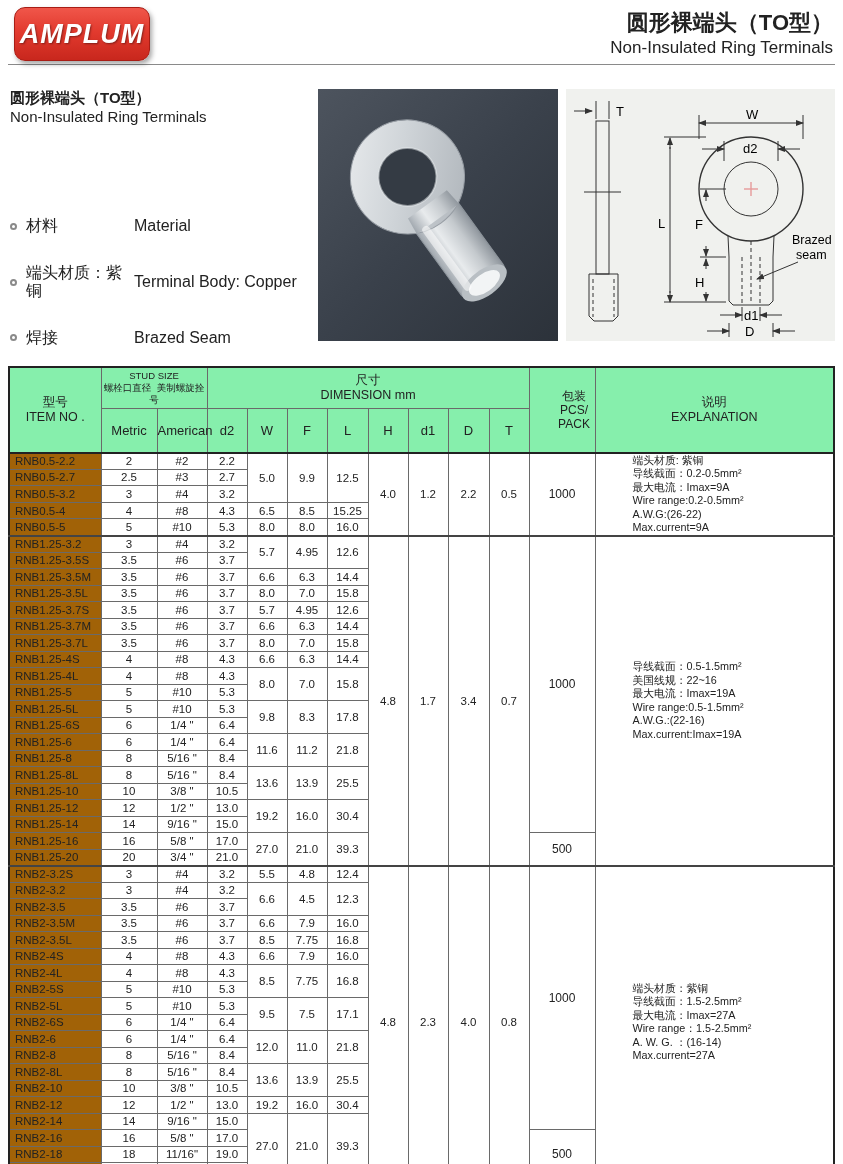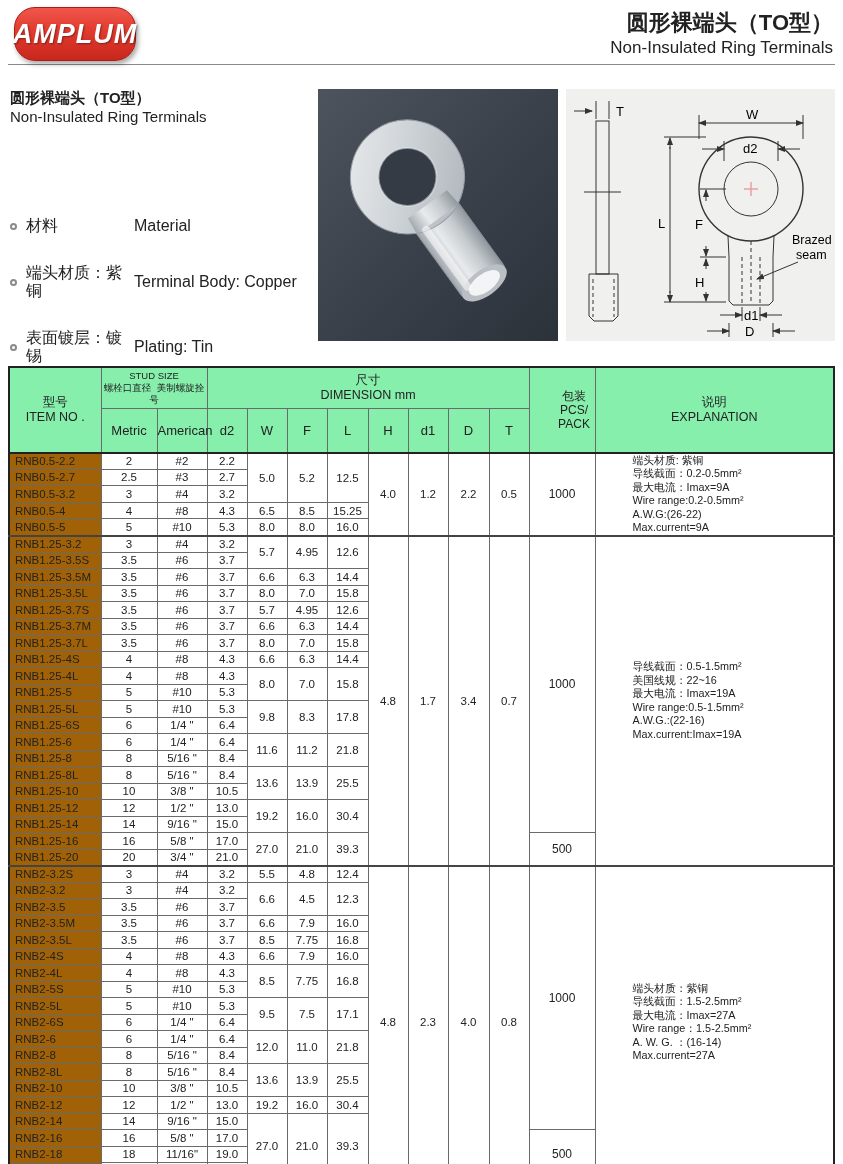--- a/index.html
+++ b/index.html
@@ -5,21 +5,21 @@
   * { margin:0; padding:0; box-sizing:border-box; }
   html,body { background:#ffffff; }
   body {
     width:843px; height:1164px; position:relative;
     font-family:"Liberation Sans", sans-serif; color:#222;
     overflow:hidden;
   }
   
   .top { display:flex; justify-content:space-between; align-items:flex-start; padding:7px 10px 0 14px; height:62px; }
   .logo {
-    width:122px; height:54px; border-radius:21px;
+    width:136px; height:54px; border-radius:11px;
     background:linear-gradient(180deg,#f0564a 0%,#e23a2e 45%,#c8271d 100%);
     border:1px solid #a81d15; box-shadow:2px 3px 5px rgba(0,0,0,.35);
     display:flex; align-items:center; justify-content:center;
   }
   .logo span { color:#fff; font-style:italic; font-weight:bold; font-size:27px; letter-spacing:1px; text-shadow:1px 1px 2px rgba(0,0,0,.4); }
   .doc-title { text-align:right; line-height:1.25; padding-top:2px; }
   .doc-title .zh { font-size:22px; font-weight:bold; }
   .doc-title .en { font-size:17px; }
   .rule { border:none; border-top:1px solid #8a8a8a; margin:2px 8px 0 8px; }
 
@@ -79,20 +79,25 @@
     <div class="material">
         <div class="material-row">
           <span class="bullet"></span>
           <span>材料</span>
           <span>Material</span>
         </div>
         <div class="material-row">
           <span class="bullet"></span>
           <span>端头材质：紫铜</span>
           <span>Terminal Body: Copper</span>
+        </div>
+        <div class="material-row">
+          <span class="bullet"></span>
+          <span>焊接</span>
+          <span>Brazed Seam</span>
         </div>
         <div class="material-row">
           <span class="bullet"></span>
           <span>表面镀层：镀锡</span>
           <span>Plating: Tin</span>
         </div>
       </div>
 
     <div class="certs">
       <svg width="56" height="28" viewBox="0 0 56 28">
@@ -295,21 +300,21 @@
           <th>T</th>
         </tr>
     </thead>
     <tbody id="spec-body">
         <tr>
           <td class="item">RNB0.5-2.2</td>
           <td>2</td>
           <td>#2</td>
           <td>2.2</td>
           <td rowspan="3">5.0</td>
-          <td rowspan="3">5.2</td>
+          <td rowspan="3">9.9</td>
           <td rowspan="3">12.5</td>
           <td rowspan="5">4.0</td>
           <td rowspan="5">1.2</td>
           <td rowspan="5">2.2</td>
           <td rowspan="5">0.5</td>
           <td class="pcs" rowspan="5">1000</td>
           <td class="expl" rowspan="5">
             <div>端头材质: 紫铜</div>
             <div>导线截面：0.2-0.5mm²</div>
             <div>最大电流：Imax=9A</div>

